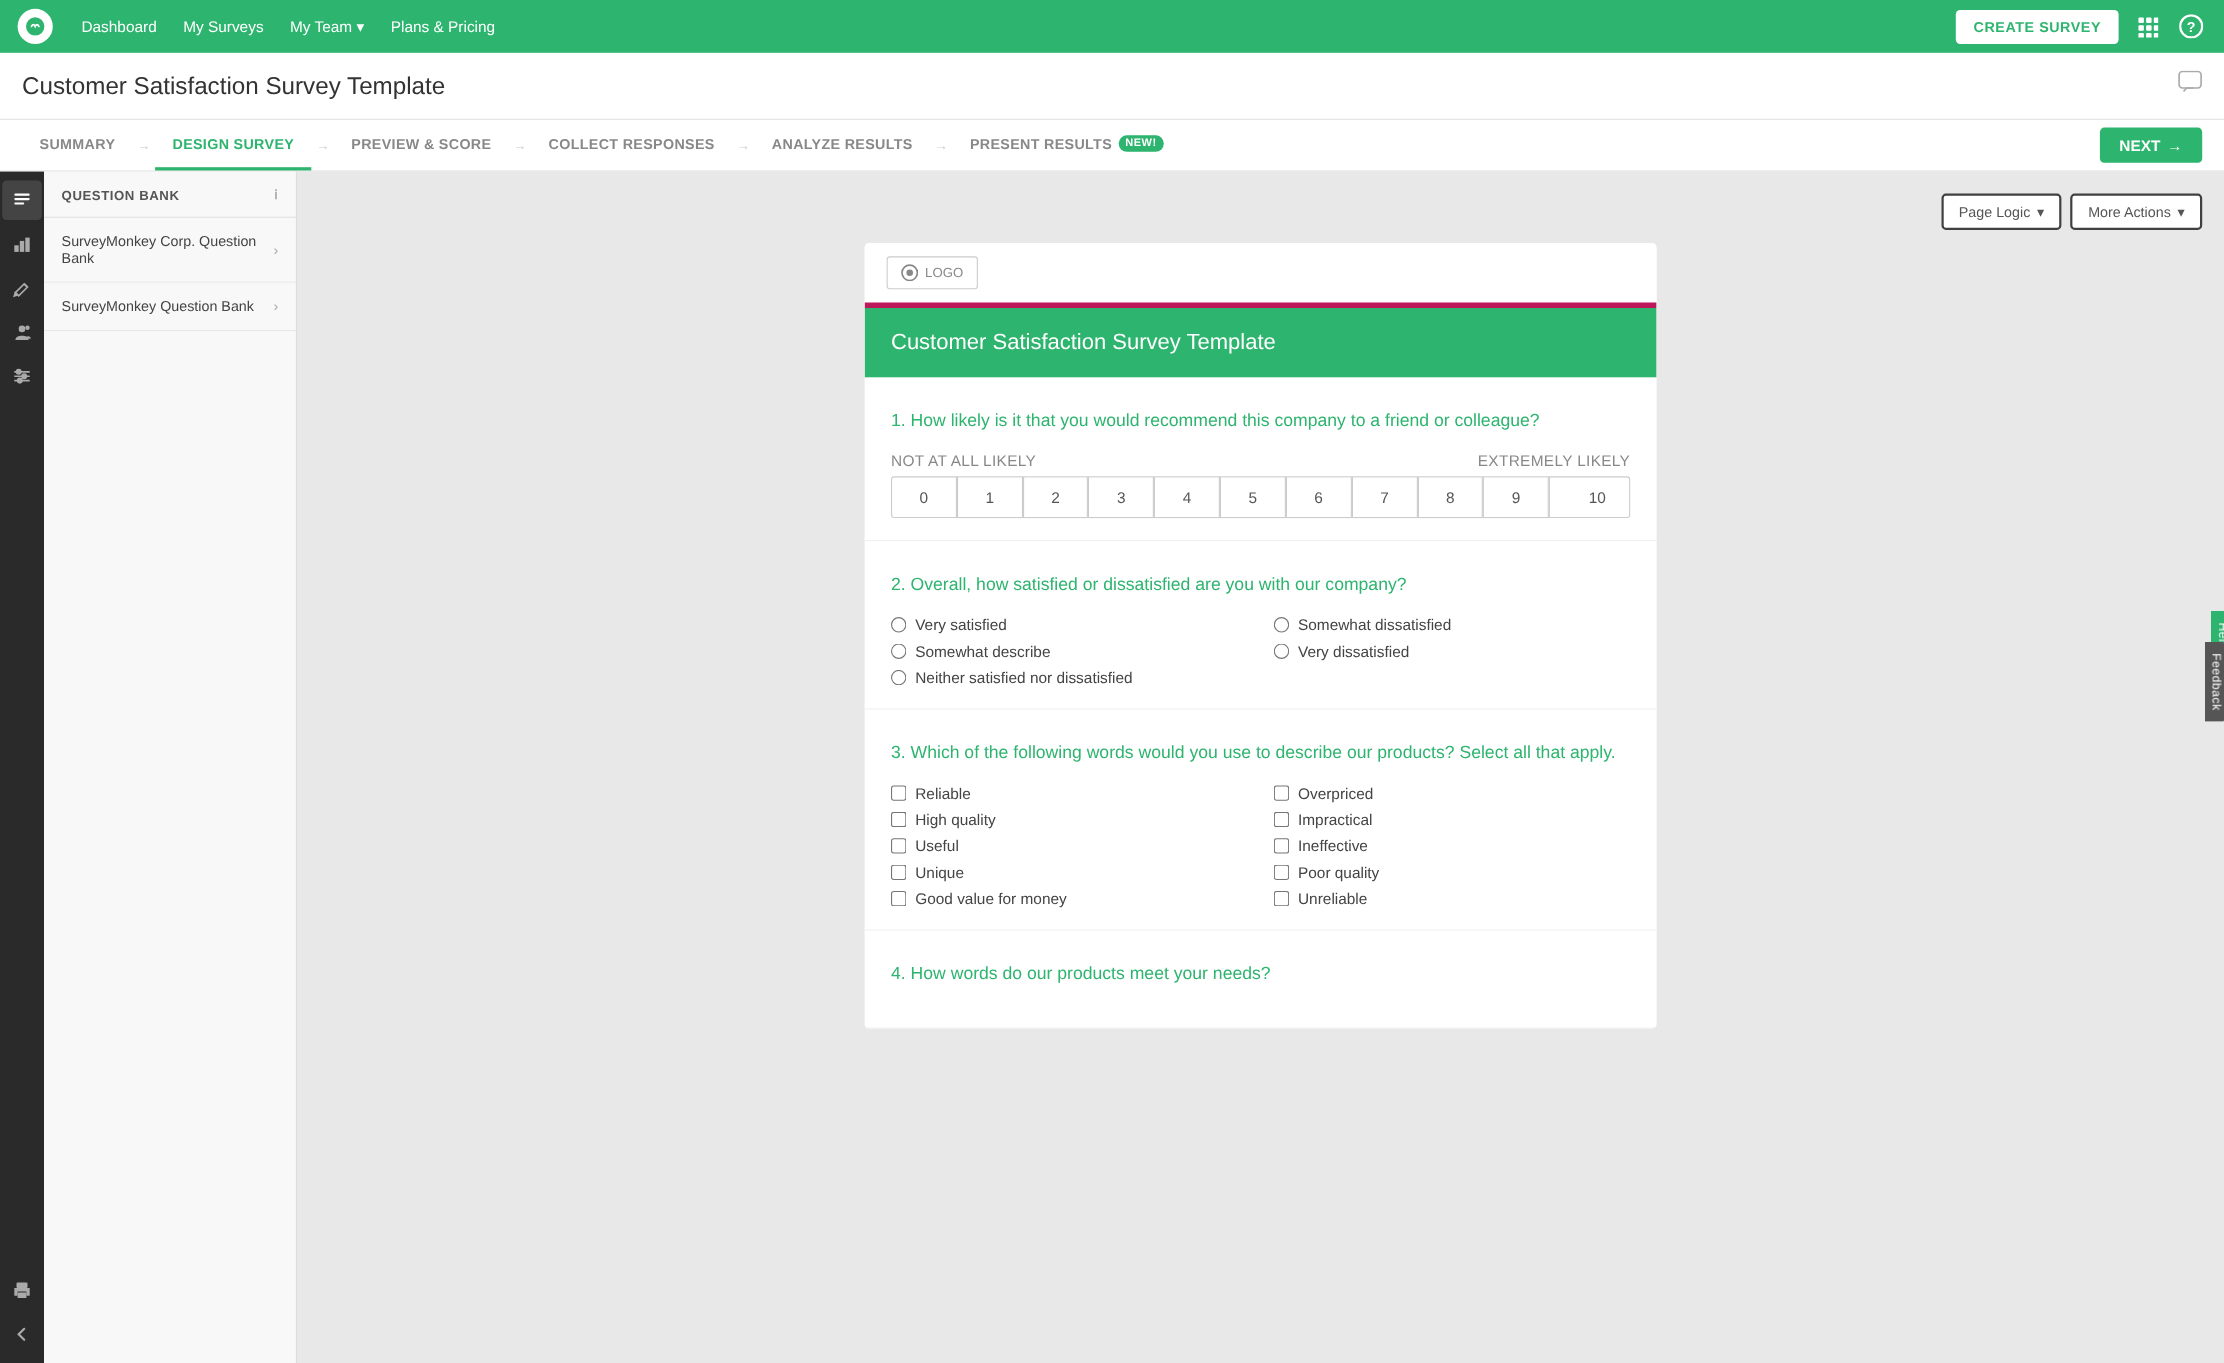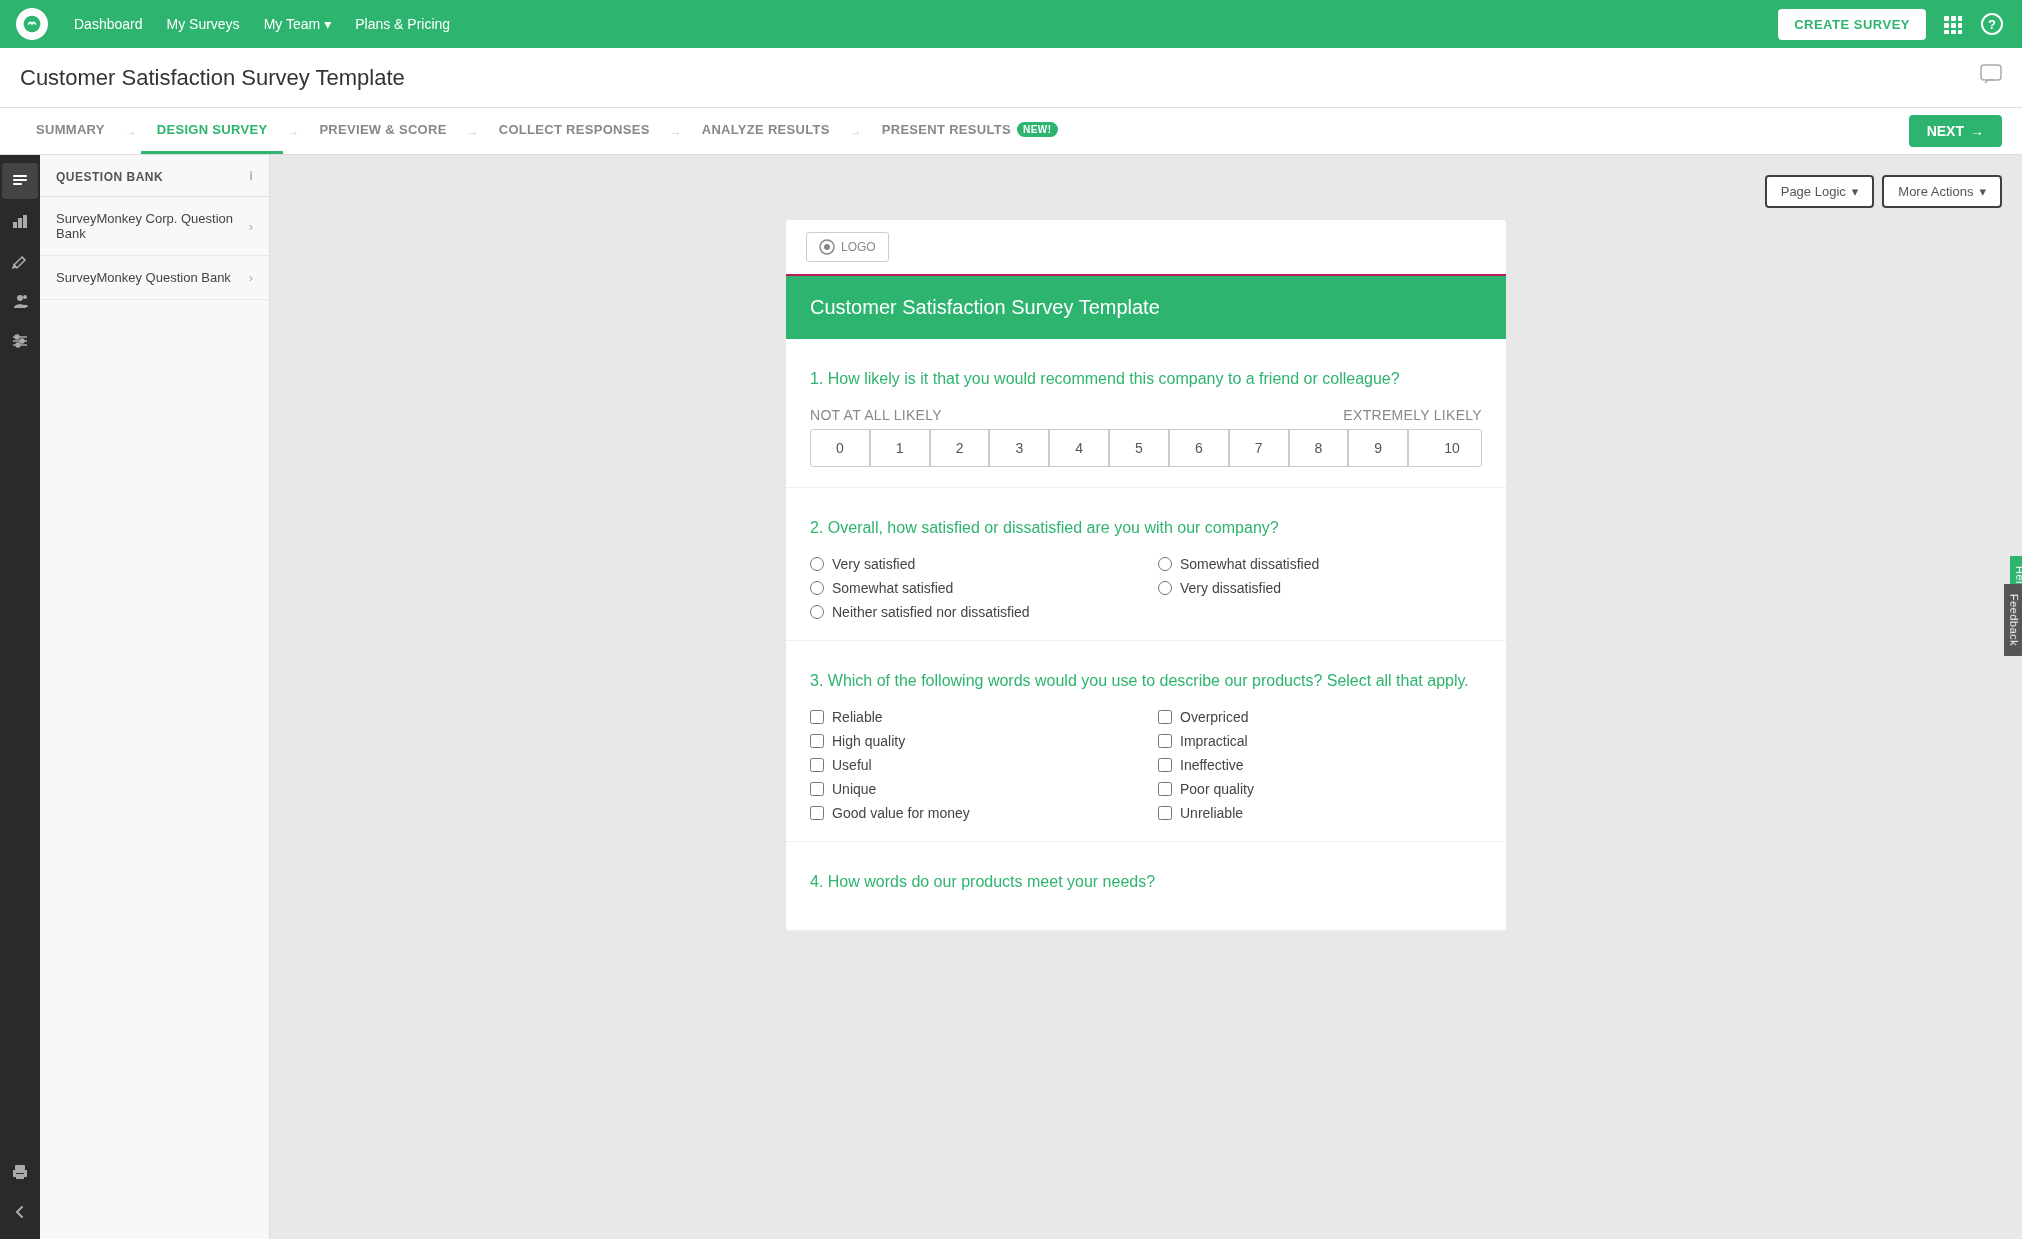--- a/index.html
+++ b/index.html
@@ -117,21 +117,21 @@
       background: white; border: 2px solid #404040; border-radius: 4px;
       padding: 7px 14px; font-size: 13px; color: #555; cursor: pointer;
       display: flex; align-items: center; gap: 6px;
     }
 
     
     .survey-card { background: white; border-radius: 4px; overflow: hidden; max-width: 720px; margin: 0 auto; }
 
     
     .logo-bar {
-      padding: 12px 20px; border-bottom: 2px solid #be185d; background: white;
+      padding: 12px 20px; border-bottom: 5px solid #be185d; background: white;
     }
     .logo-placeholder {
       display: inline-flex; align-items: center; gap: 6px;
       border: 1px solid #ccc; border-radius: 3px; padding: 6px 12px;
       font-size: 12px; color: #888; cursor: pointer;
     }
 
     
     .survey-header {
       background: #2db46e; color: white; padding: 20px 24px; font-size: 20px; font-weight: 400;
@@ -382,21 +382,21 @@
           <label class="option-item">
             <input type="radio" name="q2" style=""> 
               <span>Very satisfied</span>
           </label>
           <label class="option-item">
             <input type="radio" name="q2" style=""> 
               <span>Somewhat dissatisfied</span>
           </label>
           <label class="option-item">
             <input type="radio" name="q2" style=""> 
-              <span>Somewhat satisfied</span>
+              <span>Somewhat describe</span>
           </label>
           <label class="option-item">
             <input type="radio" name="q2" style=""> 
               <span>Very dissatisfied</span>
           </label>
           <label class="option-item">
             <input type="radio" name="q2" style=""> 
               <span>Neither satisfied nor dissatisfied</span>
           </label>
         </div>

